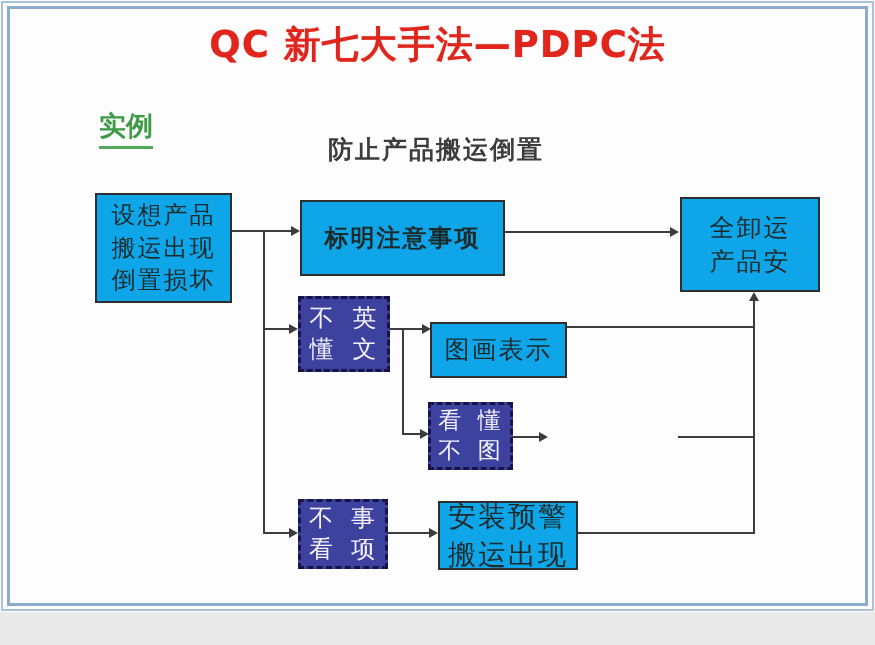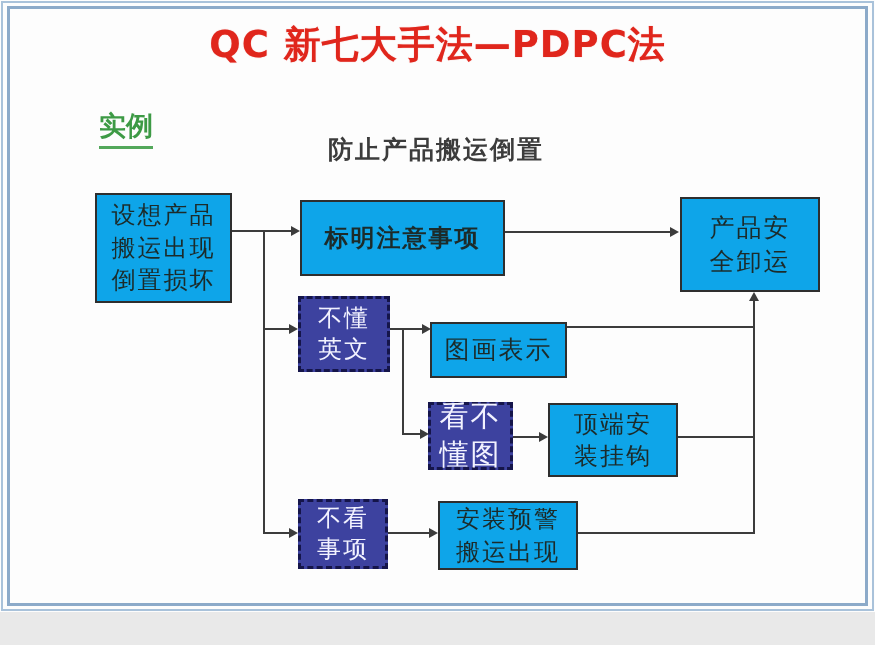--- a/index.html
+++ b/index.html
@@ -28,35 +28,35 @@
 
   .box{
     position:absolute;background:#0ea5e9;border:2px solid #2e2e2e;
     display:flex;flex-direction:column;justify-content:center;align-items:center;
     color:#1c2b2a;font-family:"DejaVu Serif","Liberation Serif",serif;
     box-sizing:border-box;text-align:center;
   }
   .box span{display:block;line-height:1.35;letter-spacing:2px;}
   .risk{
     position:absolute;background:#3d429f;border:3px dashed #15154a;
-    display:flex;flex-direction:column;justify-content:center;align-items:center;
+    display:flex;justify-content:center;align-items:center;
     color:#f2f2ff;font-family:"DejaVu Serif","Liberation Serif",serif;
     box-sizing:border-box;text-align:center;
   }
   .risk span{display:block;line-height:1.3;letter-spacing:2px;}
 
   #start   {left:95px; top:193px;width:137px;height:110px;font-size:24px;}
   #mark    {left:300px;top:200px;width:205px;height:76px; font-size:24px;font-weight:bold;}
   #goal    {left:680px;top:197px;width:140px;height:95px; font-size:25px;}
   #risk1   {left:298px;top:296px;width:92px; height:76px; font-size:24px;}
   #counter1{left:430px;top:300px;width:137px;height:56px; font-size:25px;margin-top:22px;}
-  #risk2   {left:428px;top:402px;width:85px; height:68px; font-size:29px;}
+  #risk2   {left:428px;top:402px;width:85px; height:68px; font-size:23px;}
   #counter2{left:548px;top:403px;width:130px;height:74px; font-size:24px;}
   #risk3   {left:298px;top:499px;width:90px; height:70px; font-size:24px;}
-  #counter3{left:438px;top:501px;width:140px;height:69px; font-size:24px;}
+  #counter3{left:438px;top:501px;width:140px;height:69px; font-size:28px;}
 
   .line{position:absolute;background:#3c3c3c;}
   .arrow-right{position:absolute;width:0;height:0;border-top:5px solid transparent;border-bottom:5px solid transparent;border-left:9px solid #3c3c3c;}
   .arrow-up{position:absolute;width:0;height:0;border-left:5px solid transparent;border-right:5px solid transparent;border-bottom:9px solid #3c3c3c;}
 </style>
 </head>
 <body>
 
 <div id="stage">
   <div class="frame-outer"></div>
@@ -70,42 +70,38 @@
     <span>设想产品</span>
     <span>搬运出现</span>
     <span>倒置损坏</span>
   </div>
 
   <div id="mark" class="box">
     <span>标明注意事项</span>
   </div>
 
   <div id="goal" class="box">
+    <span>全卸运</span>
     <span>产品安</span>
-    <span>全卸运</span>
   </div>
 
   <div id="risk1" class="risk">
     <span>不懂</span>
     <span>英文</span>
   </div>
 
   <div id="counter1" class="box">
     <span>图画表示</span>
   </div>
 
   <div id="risk2" class="risk">
     <span>看不</span>
     <span>懂图</span>
   </div>
 
-  <div id="counter2" class="box">
-    <span>顶端安</span>
-    <span>装挂钩</span>
-  </div>
 
   <div id="risk3" class="risk">
     <span>不看</span>
     <span>事项</span>
   </div>
 
   <div id="counter3" class="box">
     <span>安装预警</span>
     <span>搬运出现</span>
   </div>

